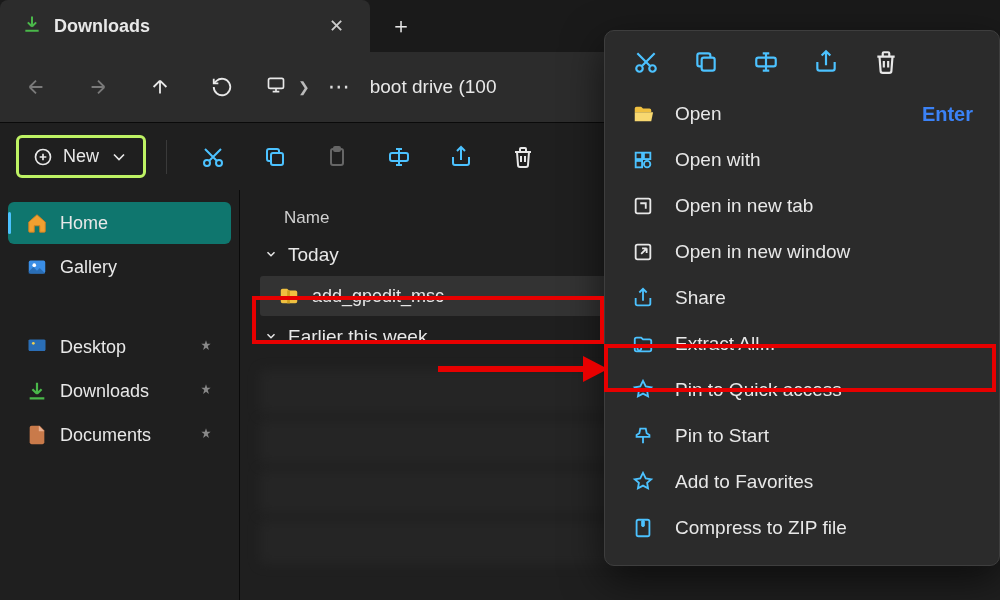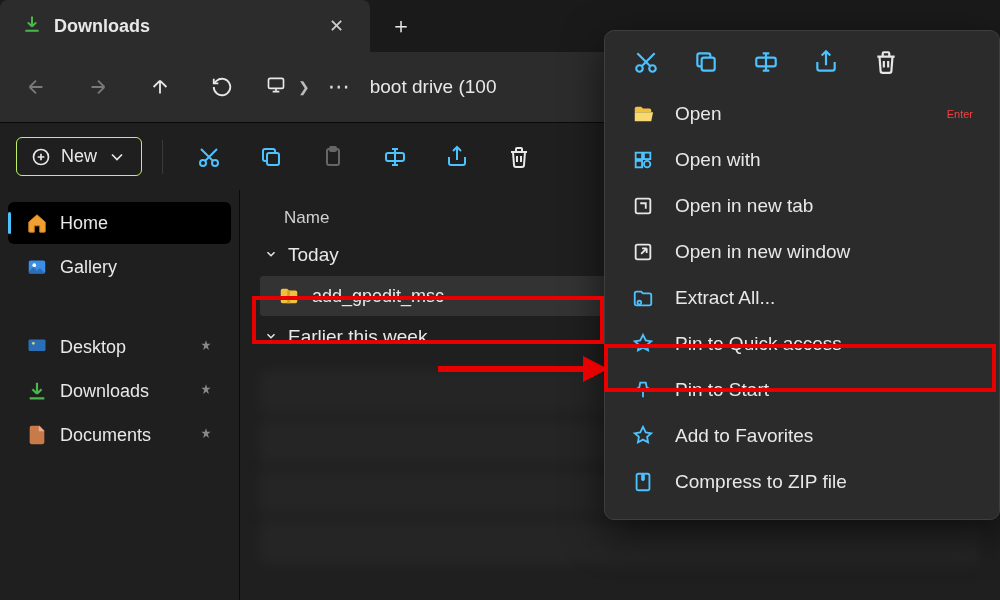--- a/index.html
+++ b/index.html
@@ -19,31 +19,31 @@
 .navbtn.dis { color: #7a7a7a; }
 .navbtn svg { width: 22px; height: 22px; }
 .crumbwrap { display: flex; align-items: center; gap: 12px; padding-left: 10px; }
 .crumbwrap svg { width: 20px; height: 20px; }
 .crumbsep { font-size: 14px; color: #bbb; }
 .ellips { font-size: 22px; color: #ddd; letter-spacing: 2px; padding: 0 6px; }
 .crumbtext { font-size: 19px; }
 
 
 .toolbar { display: flex; align-items: center; height: 68px; background: #1f1f1f; border-top: 1px solid #0a0a0a; padding: 0 16px; gap: 10px; }
-.newbtn { display: flex; align-items: center; gap: 10px; padding: 8px 14px; border: 1px solid #bef264; border-radius: 6px; font-size: 18px; }
+.newbtn { display: flex; align-items: center; gap: 10px; padding: 8px 14px; border: 3px solid #bef264; border-radius: 6px; font-size: 18px; }
 .newbtn svg { width: 20px; height: 20px; }
 .tbsep { width: 1px; height: 34px; background: #3a3a3a; margin: 0 10px; }
 .tbicon { width: 52px; height: 44px; display: flex; align-items: center; justify-content: center; }
 .tbicon svg { width: 24px; height: 24px; }
 
 
 .main { display: flex; height: calc(600px - 52px - 70px - 68px); }
 .sidebar { width: 240px; background: #1f1f1f; border-right: 1px solid #0a0a0a; padding-top: 10px; }
 .sbit { display: flex; align-items: center; gap: 12px; padding: 10px 18px; font-size: 18px; border-radius: 6px; margin: 2px 8px; position: relative; }
-.sbit.sel { background: #000000; }
+.sbit.sel { background: #0f766e; }
 .sbit.sel::before { content: ""; position: absolute; left: 0; top: 10px; bottom: 10px; width: 3px; background: #4cc2ff; border-radius: 2px; }
 .sbit .sicon { width: 22px; height: 22px; display: flex; align-items: center; justify-content: center; }
 .sbit .pin { margin-left: auto; color: #888; }
 .sbit .pin svg { width: 14px; height: 14px; }
 .sbgap { height: 34px; }
 
 .content { flex: 1; background: #1f1f1f; padding: 12px 20px; position: relative; }
 .colhdr { font-size: 17px; color: #d0d0d0; padding: 6px 24px; }
 .grp { display: flex; align-items: center; gap: 10px; padding: 10px 4px; font-size: 19px; }
 .grp .chev svg { width: 14px; height: 14px; }
@@ -54,21 +54,21 @@
 .blurrow { height: 44px; margin: 6px 0; background: #2b2b2b; border-radius: 4px; filter: blur(6px); opacity: .55; }
 
 
 .ctxmenu { position: absolute; top: 30px; left: 604px; width: 396px; background: #2b2b2b; border: 1px solid #3e3e3e; border-radius: 10px; box-shadow: 0 14px 40px rgba(0,0,0,.6); padding: 10px 0 14px; z-index: 50; }
 .ctxicorow { display: flex; align-items: center; justify-content: flex-start; gap: 34px; padding: 8px 28px 16px; }
 .ctxicorow .ci { width: 26px; height: 26px; display: flex; align-items: center; justify-content: center; }
 .ctxicorow svg { width: 26px; height: 26px; }
 .mit { display: flex; align-items: center; gap: 20px; padding: 11px 26px; font-size: 19px; }
 .mit .micon { width: 24px; height: 24px; display: flex; align-items: center; justify-content: center; }
 .mit .micon svg { width: 22px; height: 22px; }
-.mit .hint { margin-left: auto; color: #ef4444; font-size: 11px; }
+.mit .hint { margin-left: auto; color: #3b82f6; font-size: 20px; font-weight: bold; }
 
 
 .redbox1 { position: absolute; border: 4px solid #e70000; top: 296px; left: 252px; width: 352px; height: 48px; z-index: 60; pointer-events: none; }
 .redbox2 { position: absolute; border: 4px solid #e70000; top: 344px; left: 604px; width: 392px; height: 48px; z-index: 60; pointer-events: none; }
 .arrow { position: absolute; top: 352px; left: 438px; width: 170px; height: 34px; z-index: 60; pointer-events: none; }
 
 
 .blue { color: #4cc2ff; }
 </style>
 </head>
@@ -327,20 +327,29 @@
         <svg viewBox="0 0 24 24" fill="none" stroke="#e8e8e8" stroke-width="2">
           <rect x="4" y="4" width="16" height="16" rx="2"></rect>
           <path d="M10 14l6-6m0 0h-5m5 0v5"></path>
         </svg>
       </span>
     <span>Open in new window</span>
   </div>
   <div class="mit">
     <span class="micon blue">
         <svg viewBox="0 0 24 24" fill="none" stroke="currentColor" stroke-width="2">
+          <path d="M4 12v6a2 2 0 0 0 2 2h12a2 2 0 0 0 2-2v-6"></path>
+          <path d="M16 6l-4-4-4 4M12 2v13"></path>
+        </svg>
+      </span>
+    <span>Share</span>
+  </div>
+  <div class="mit">
+    <span class="micon blue">
+        <svg viewBox="0 0 24 24" fill="none" stroke="currentColor" stroke-width="2">
           <path d="M3 7a2 2 0 0 1 2-2h5l2 2h7a2 2 0 0 1 2 2v9a2 2 0 0 1-2 2H5a2 2 0 0 1-2-2z"></path>
           <circle cx="8" cy="17" r="3" fill="#4cc2ff" stroke="none"></circle>
           <path d="M7 17h2m-1-1v2" stroke="#2b2b2b" stroke-width="1.5"></path>
         </svg>
       </span>
     <span>Extract All...</span>
   </div>
   <div class="mit">
     <span class="micon blue">
         <svg viewBox="0 0 24 24" fill="none" stroke="currentColor" stroke-width="2">

